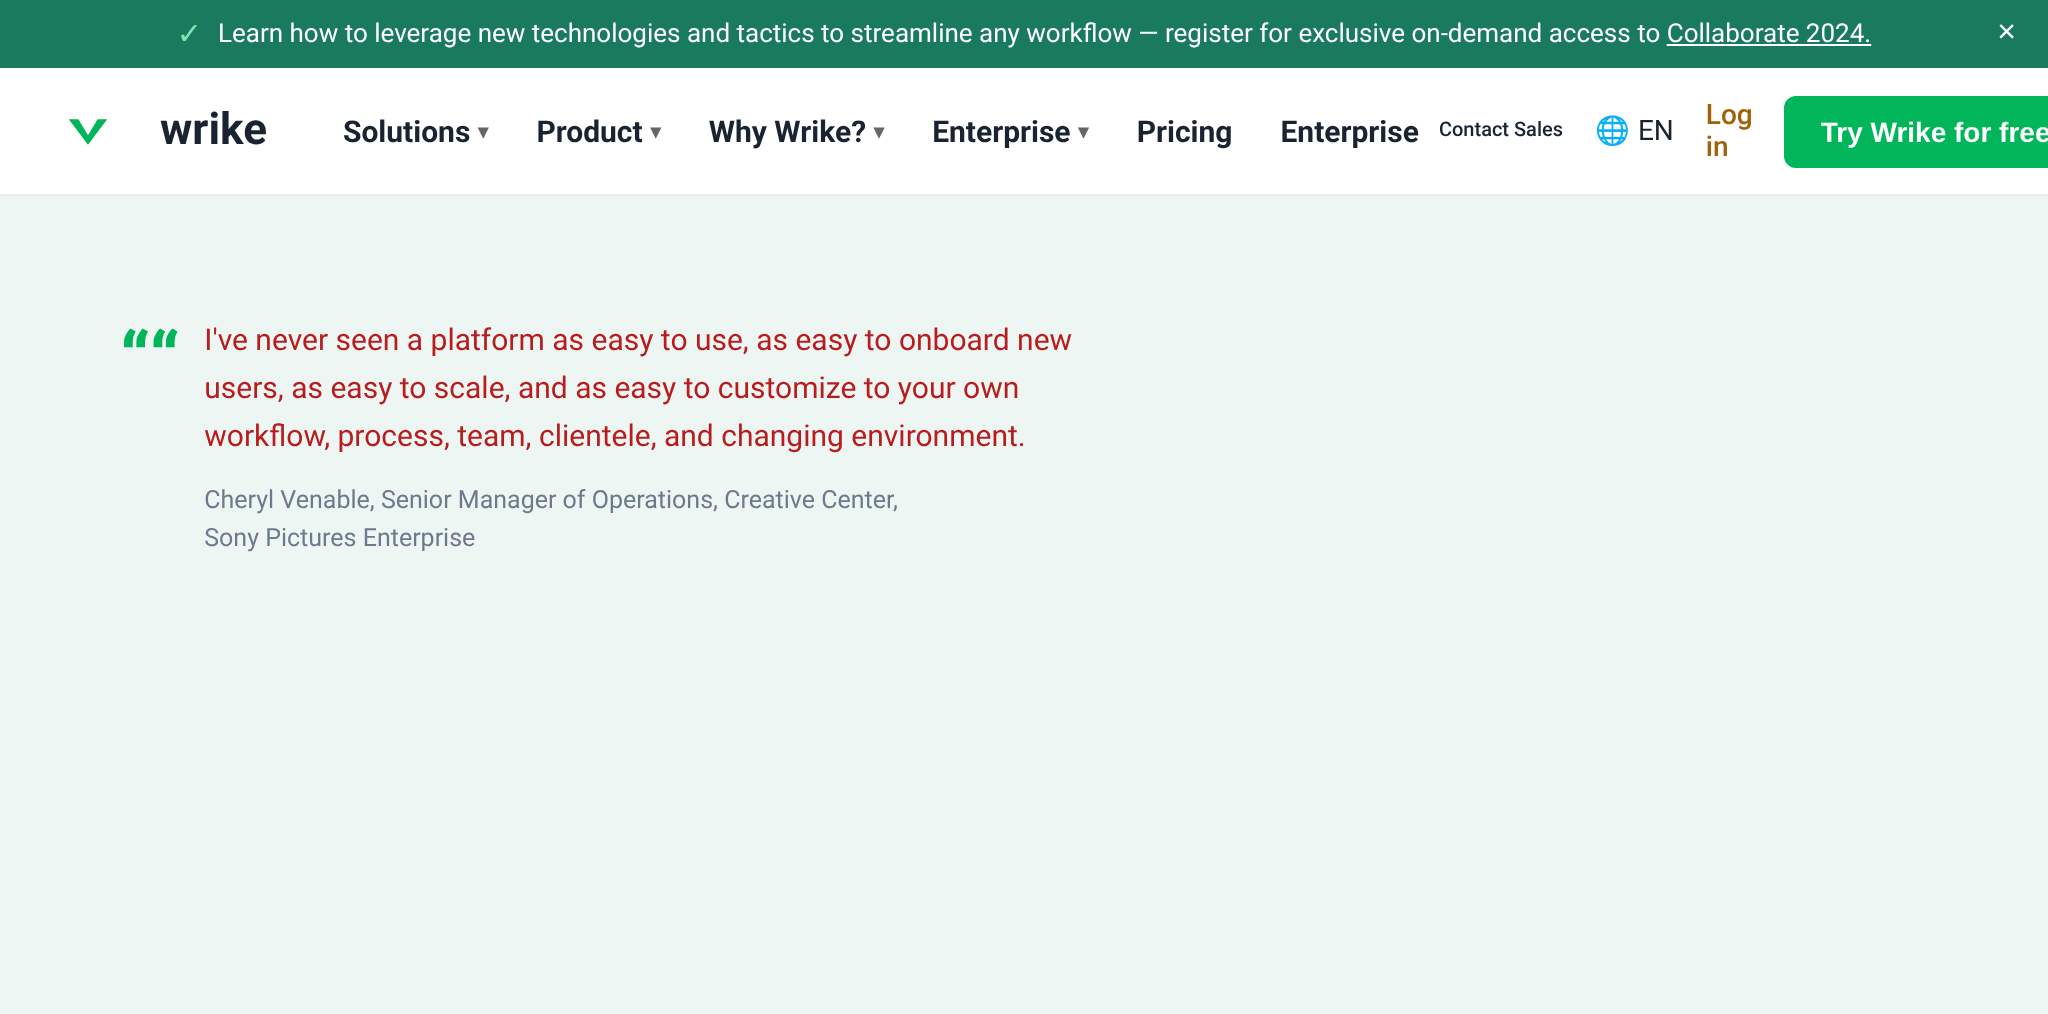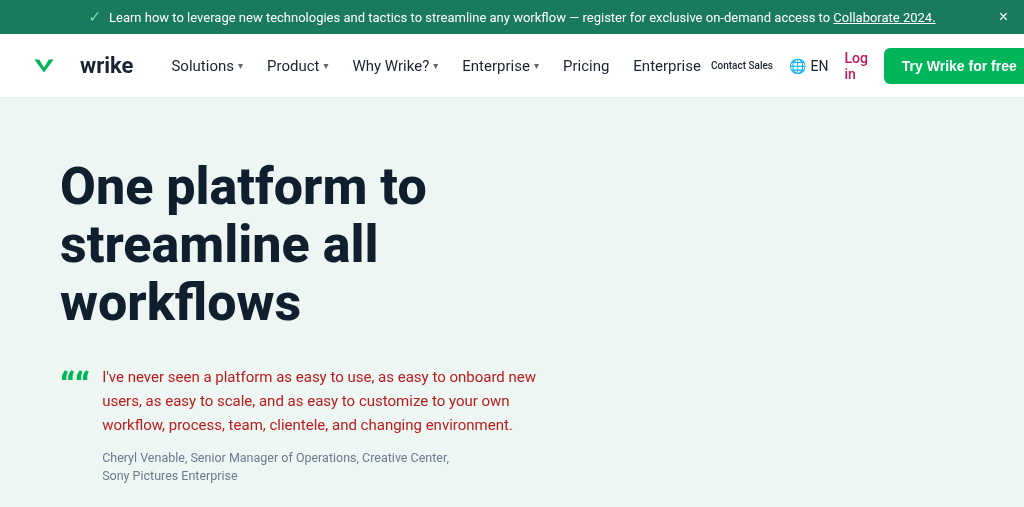--- a/index.html
+++ b/index.html
@@ -63,21 +63,21 @@
     }
     .nav-item {
       display: flex;
       align-items: center;
       gap: 4px;
       padding: 8px 10px;
       font-size: 15px;
       color: #1a2332;
       cursor: pointer;
       white-space: nowrap;
-      font-weight: 400;
+      font-weight: 700;
       justify-content: space-between;
     }
     .nav-item .chevron {
       font-size: 10px;
       color: #666;
     }
     .nav-right {
       display: flex;
       align-items: center;
       gap: 16px;
@@ -92,21 +92,21 @@
     .nav-lang {
       display: flex;
       align-items: center;
       gap: 4px;
       font-size: 14px;
       color: #1a2332;
       cursor: pointer;
     }
     .nav-login {
       font-size: 14px;
-      color: #be185d;
+      color: #a16207;
       font-weight: 500;
       cursor: pointer;
     }
     .nav-cta {
       background: #00b55a;
       color: #fff;
       border: none;
       border-radius: 6px;
       padding: 10px 18px;
       font-size: 14px;
@@ -203,21 +203,20 @@
       <span>🌐</span>
       <span>EN</span>
     </span>
     <span class="nav-login">Log in</span>
     <button class="nav-cta">Try Wrike for free</button>
   </div>
 </nav>
 
 <main>
   <div class="hero">
-    <h1 class="hero-title">One platform to streamline all workflows</h1>
 
     <div class="quote-block">
       <span class="quote-marks">““</span>
       <div>
         <p class="quote-text">I've never seen a platform as easy to use, as easy to onboard new users, as easy to scale, and as easy to customize to your own workflow, process, team, clientele, and changing environment.</p>
         <p class="quote-author">
           <span>Cheryl Venable, Senior Manager of Operations, Creative Center,</span><br>
           <span>Sony Pictures Enterprise</span>
         </p>
       </div>

